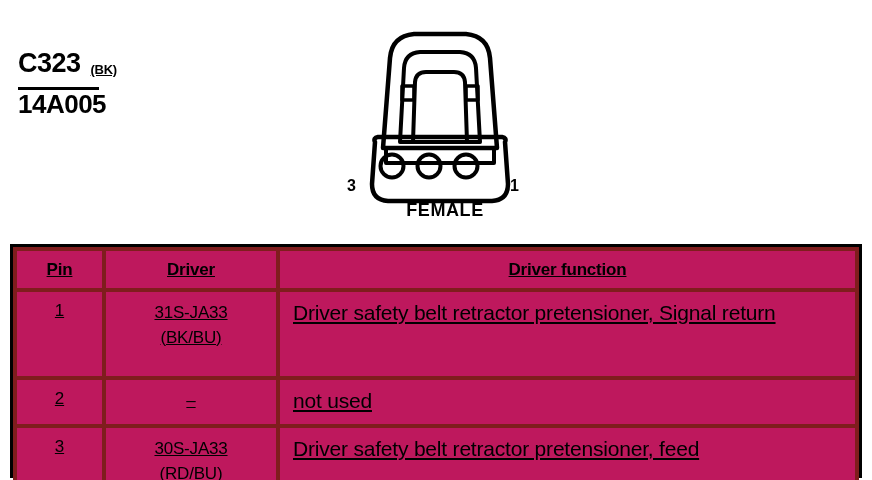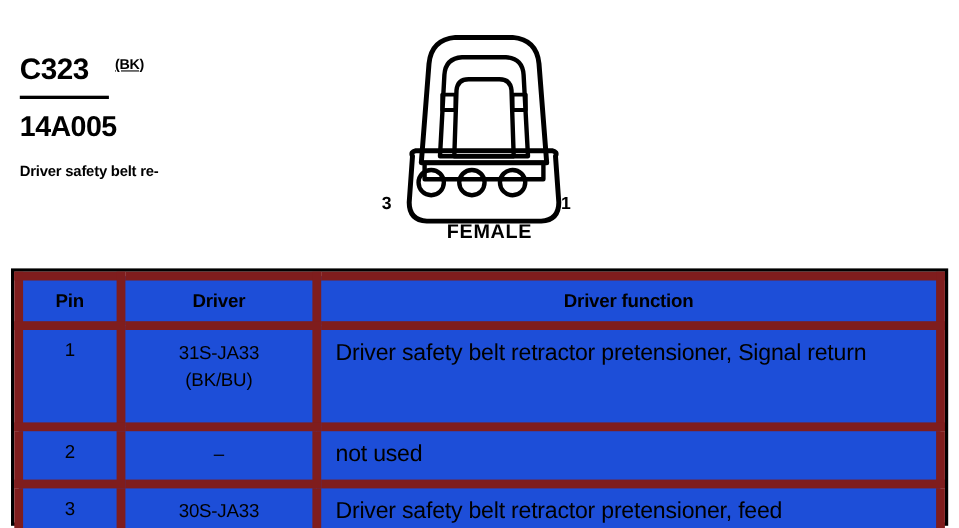--- a/index.html
+++ b/index.html
@@ -9,35 +9,35 @@
     font-family:"Liberation Sans", sans-serif;
     color:#000000;
     position:relative;
     overflow:hidden;
     -webkit-font-smoothing:none;
   }
   .page{position:absolute;inset:0;}
 
   
   #id-block{position:absolute;left:18px;top:50px;width:210px;}
-  #conn-id-row{display:flex;align-items:flex-start;}
+  #conn-id-row{display:flex;align-items:flex-end;}
   #conn-id{
     font-size:27px;font-weight:bold;line-height:1;
     letter-spacing:-0.5px;
   }
   #conn-color{
-    font-size:13px;font-weight:bold;margin-left:24px;margin-top:1px;
+    font-size:13px;font-weight:bold;margin-left:10px;margin-top:1px;
     letter-spacing:-0.3px;
     text-decoration:underline;
   }
   #id-rule{
     width:81px;height:3px;background:#000;margin-top:10px;
   }
   #part-no{
-    font-size:26px;font-weight:bold;line-height:1;margin-top:12px;
+    font-size:26px;font-weight:bold;line-height:1;margin-top:1px;
     letter-spacing:-0.5px;
   }
   #conn-desc{
     margin-top:18px;font-size:13.5px;font-weight:bold;
     line-height:1.42;letter-spacing:-0.2px;width:165px;
   }
 
   
   #connector-figure{position:absolute;left:330px;top:20px;width:230px;height:215px;}
   #connector-svg{position:absolute;left:0;top:0;}
@@ -53,24 +53,25 @@
 
   
   #pin-table{
     position:absolute;left:10px;top:244px;width:852px;height:234px;
     border:3px solid #000;box-sizing:border-box;
   }
   table{
     border-collapse:collapse;width:100%;height:100%;table-layout:fixed;
   }
   th,td{
-    border:8px solid #7f1d1d;
+    border:4px solid #7f1d1d;
     padding:0;
     vertical-align:top;
-    background:#1d4ed8;
+    background:#be185d;
+    text-decoration:underline;
   }
   thead th{height:37px;vertical-align:middle;}
   .col-pin{width:85px;}
   .col-circuit{width:170px;}
   th{
     font-size:17px;font-weight:bold;text-align:center;letter-spacing:-0.2px;
   }
   td.cell-pin{
     text-align:center;font-size:17px;padding-top:9px;letter-spacing:-0.2px;
   }
@@ -94,21 +95,21 @@
 <div class="page">
 
   <div id="id-block">
     <div id="conn-id-row">
       <span id="conn-id">C323</span>
       <span id="conn-color">(BK)</span>
     </div>
     <div id="id-rule"></div>
     <div id="part-no">14A005</div>
     <div id="conn-desc">
-      <span>Driver safety belt re-</span><br>
+      <br>
     </div>
   </div>
 
   <div id="connector-figure">
     <svg id="connector-svg" width="230" height="190" viewBox="0 0 230 190">
       <g fill="none" stroke="#000" stroke-linejoin="round" stroke-linecap="round">
 
         <path d="M 53 128
                  L 60 38
                  Q 62 16 84 14

